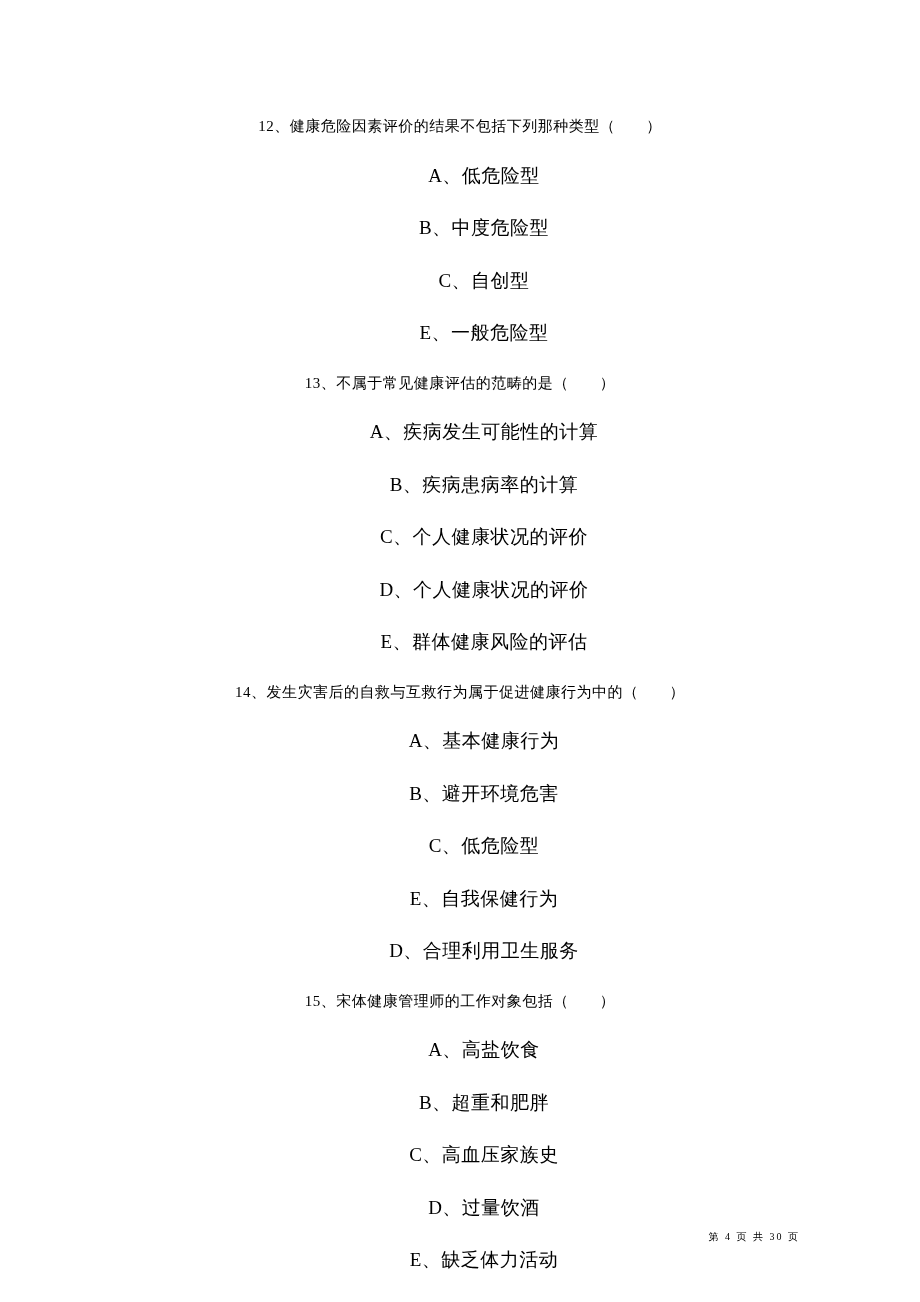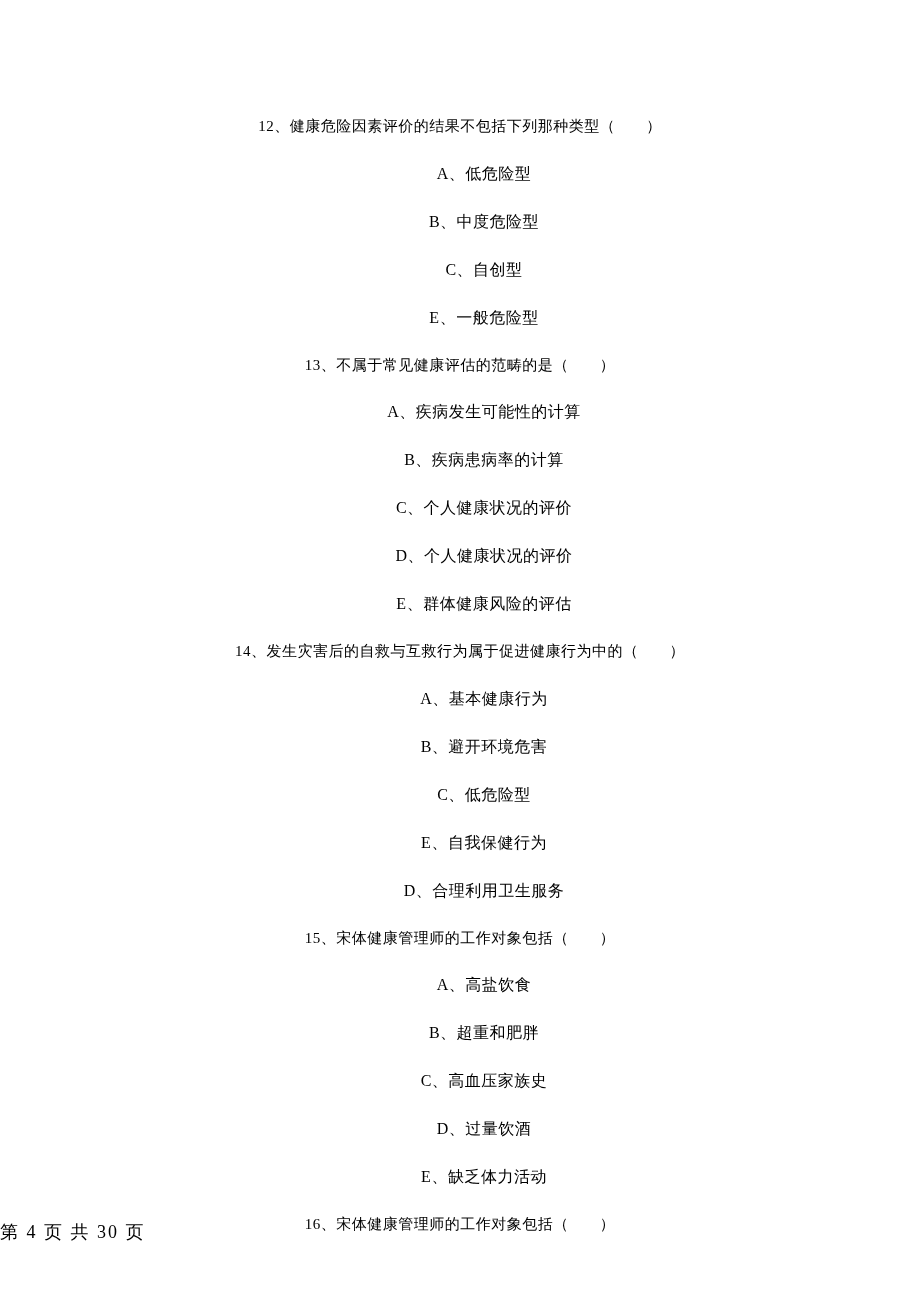--- a/index.html
+++ b/index.html
@@ -25,32 +25,32 @@
     .question-text {
       font-size: 15px;
       line-height: 1.5;
       margin-bottom: 24px;
       letter-spacing: 0.5px;
     }
     .options {
       padding-left: 48px;
     }
     .option {
-      font-size: 16px;
+      font-size: 19px;
       line-height: 1.5;
       margin-bottom: 24px;
       letter-spacing: 0.5px;
     }
     .footer {
       position: absolute;
       bottom: 58px;
       left: 0;
       width: 800px;
-      text-align: left;
-      font-size: 18px;
+      text-align: right;
+      font-size: 10px;
       letter-spacing: 2px;
     }
   </style>
 </head>
 <body>
 
 <div class="page">
   <div class="question">
     <div class="question-text"><span>12、</span><span>健康危险因素评价的结果不包括下列那种类型（　　）</span></div>
     <div class="options">

